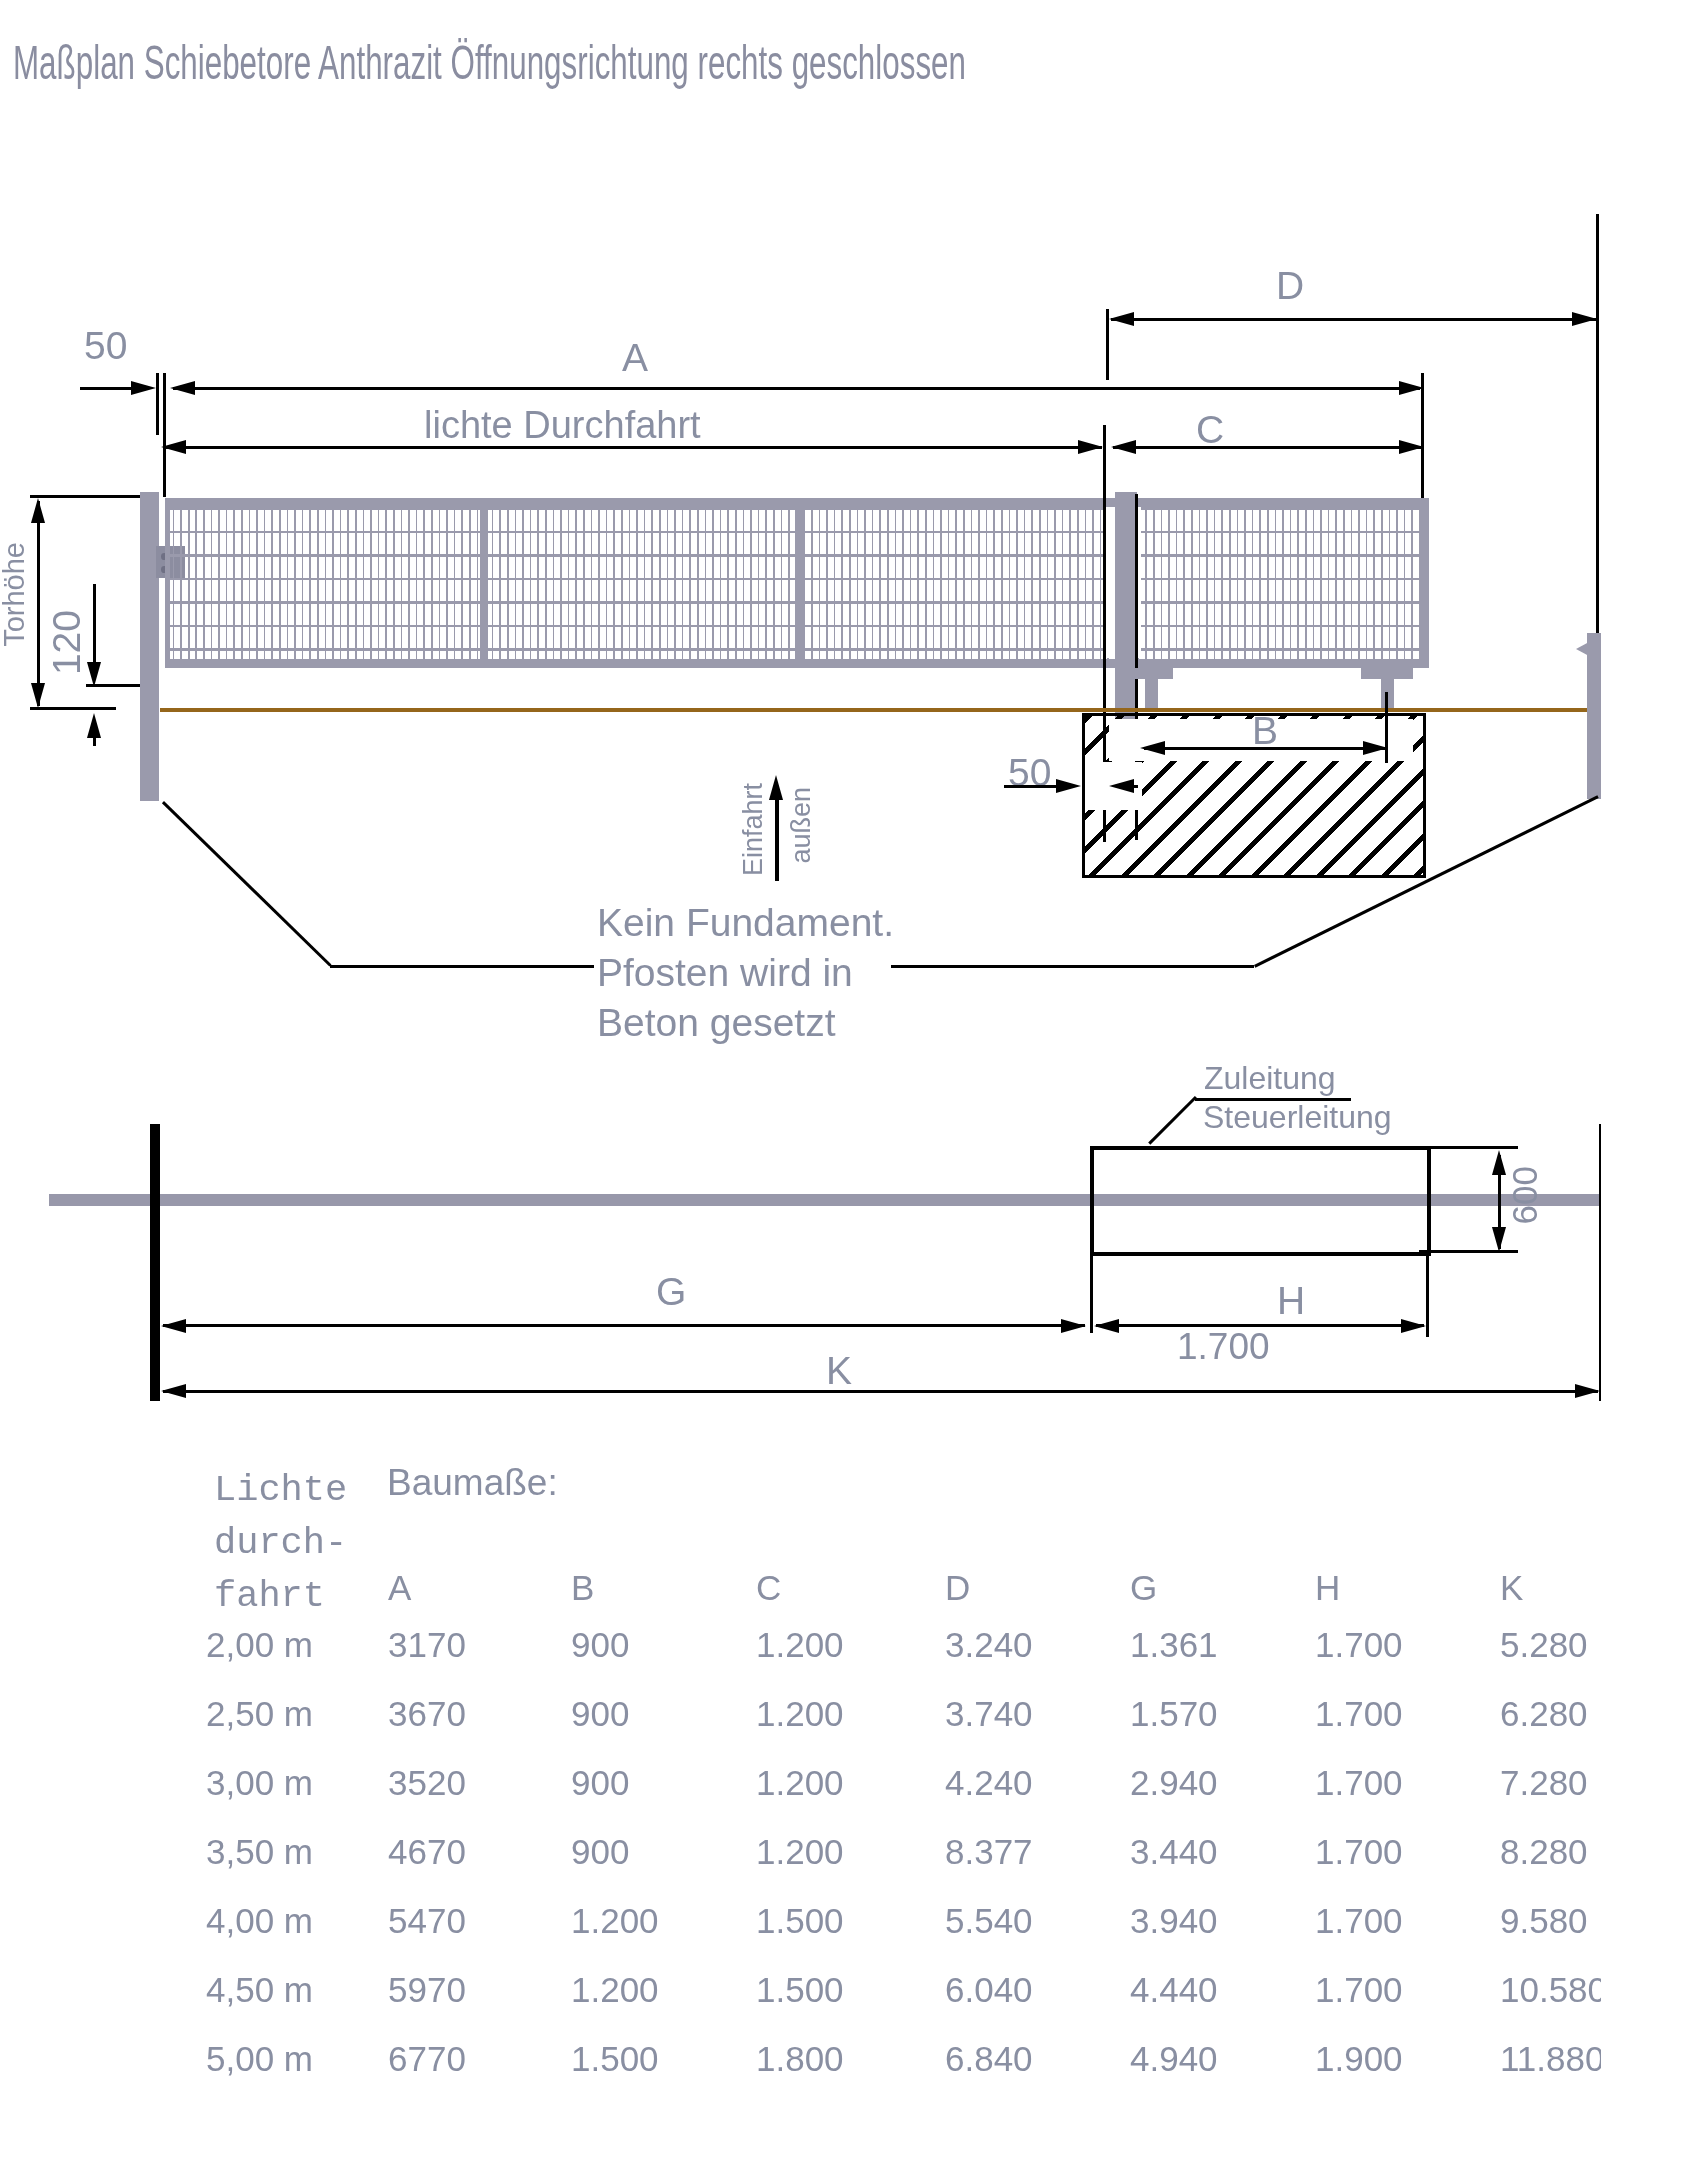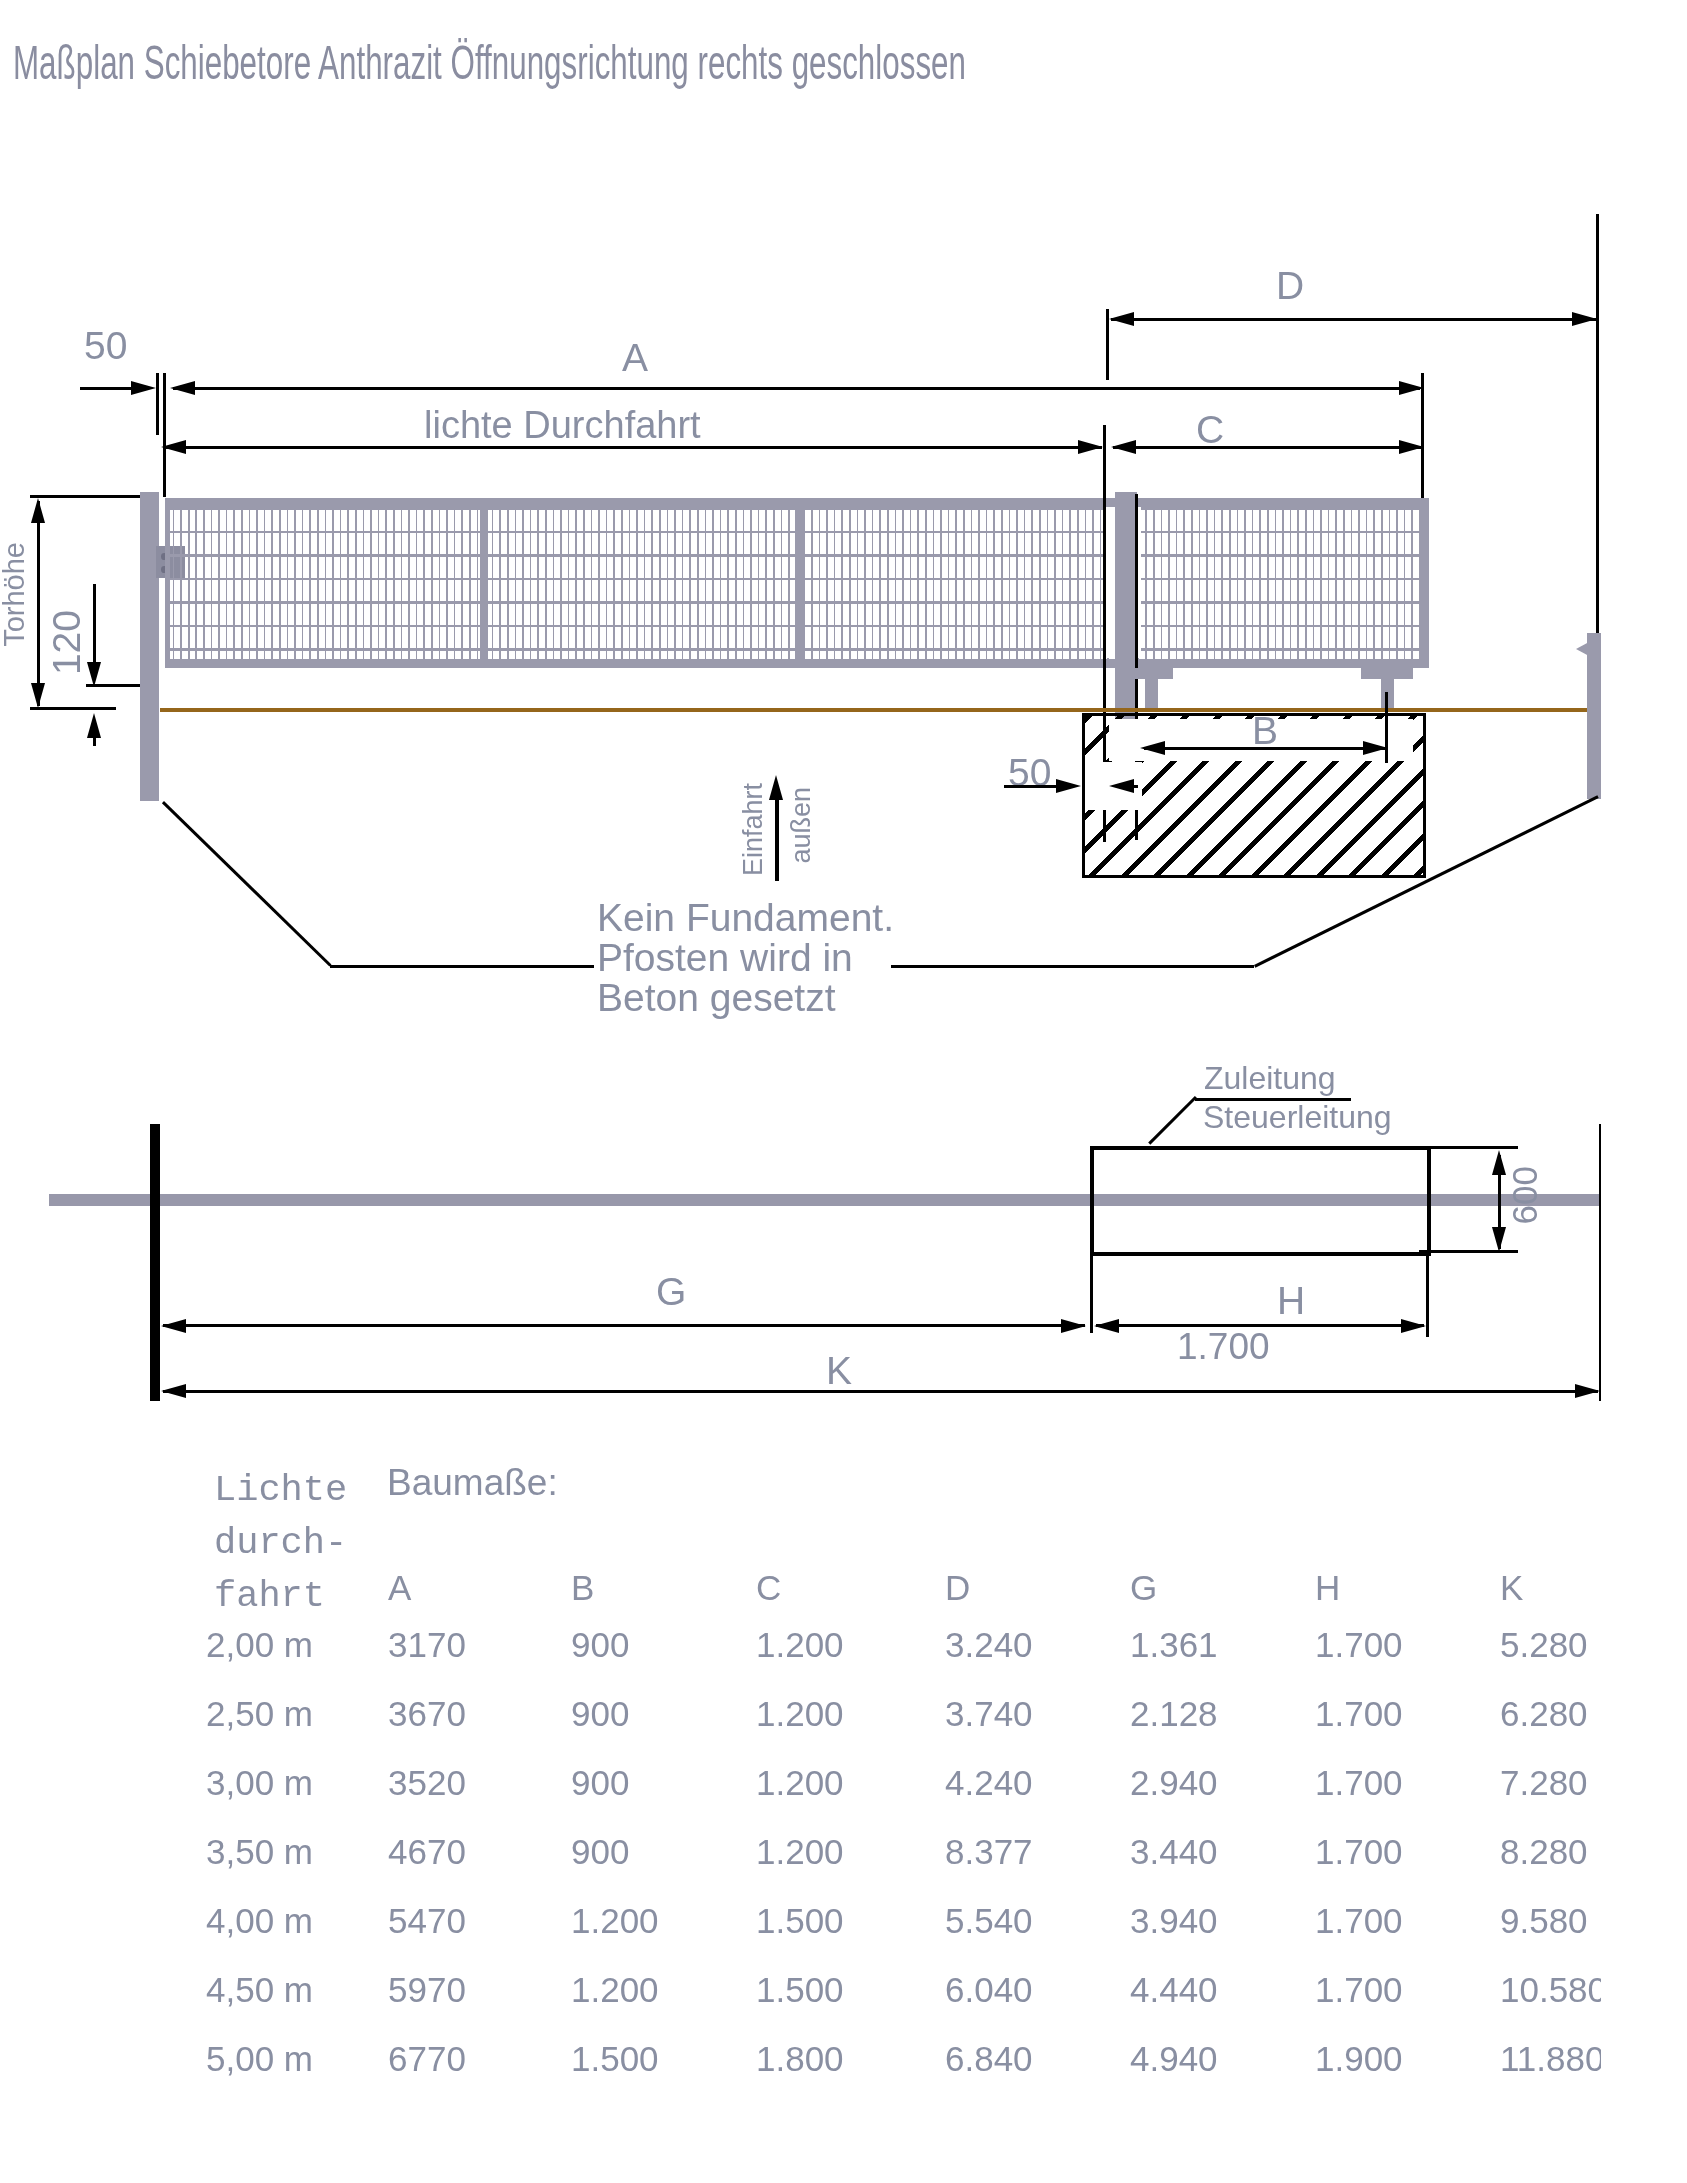--- a/index.html
+++ b/index.html
@@ -28,21 +28,21 @@
           background:
             repeating-linear-gradient(to right, #9a9aac 0 1.7px, transparent 1.7px 7.6px),
             repeating-linear-gradient(to bottom, #9a9aac 0 2.5px, transparent 2.5px 23.5px); }
   .meshgap { position:absolute; left:939px; top:0; width:37px; height:151px; background:#fff; }
 
   .block { position:absolute; left:1082px; top:713px; width:344px; height:165px; box-sizing:border-box;
            border:3.4px solid #000;
            background:repeating-linear-gradient(135deg, #000 0 5px, transparent 5px 23px); }
   .block .wstrip { position:absolute; background:#fff; }
 
-  .note { position:absolute; left:597px; top:898px; font-size:39px; line-height:40px;
+  .note { position:absolute; left:597px; top:898px; font-size:39px; line-height:50px;
           color:#898fa2; white-space:pre-line; }
 
   .rowhdr { position:absolute; left:214px; top:1464px; font-size:37px; line-height:53px;
             color:#898fa2; white-space:pre-line;font-family:Liberation Mono, monospace; }
 
   #table-grid { position:absolute; left:206px; top:1570px; display:grid;
                 grid-template-columns:182px 183px 185px 189px 185px 185px 185px 168px;
                 grid-template-rows:57px repeat(7, 69px); }
   #table-grid .cell { font-size:35px; color:#898fa2; line-height:1; }
 
@@ -220,21 +220,21 @@
         <div class="cell">1.200</div>
         <div class="cell">3.240</div>
         <div class="cell">1.361</div>
         <div class="cell">1.700</div>
         <div class="cell">5.280</div>
         <div class="cell">2,50 m</div>
         <div class="cell">3670</div>
         <div class="cell">900</div>
         <div class="cell">1.200</div>
         <div class="cell">3.740</div>
-        <div class="cell">2.128</div>
+        <div class="cell">1.570</div>
         <div class="cell">1.700</div>
         <div class="cell">6.280</div>
         <div class="cell">3,00 m</div>
         <div class="cell">3520</div>
         <div class="cell">900</div>
         <div class="cell">1.200</div>
         <div class="cell">4.240</div>
         <div class="cell">2.940</div>
         <div class="cell">1.700</div>
         <div class="cell">7.280</div>

